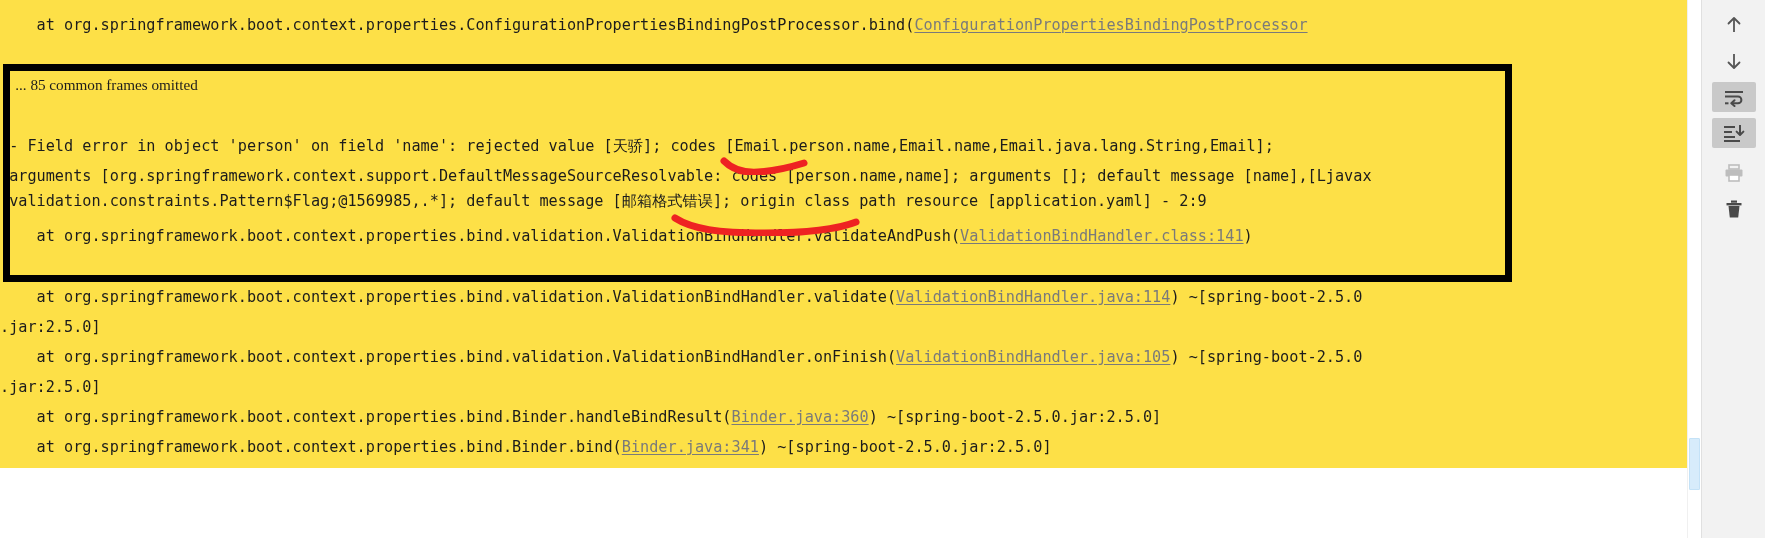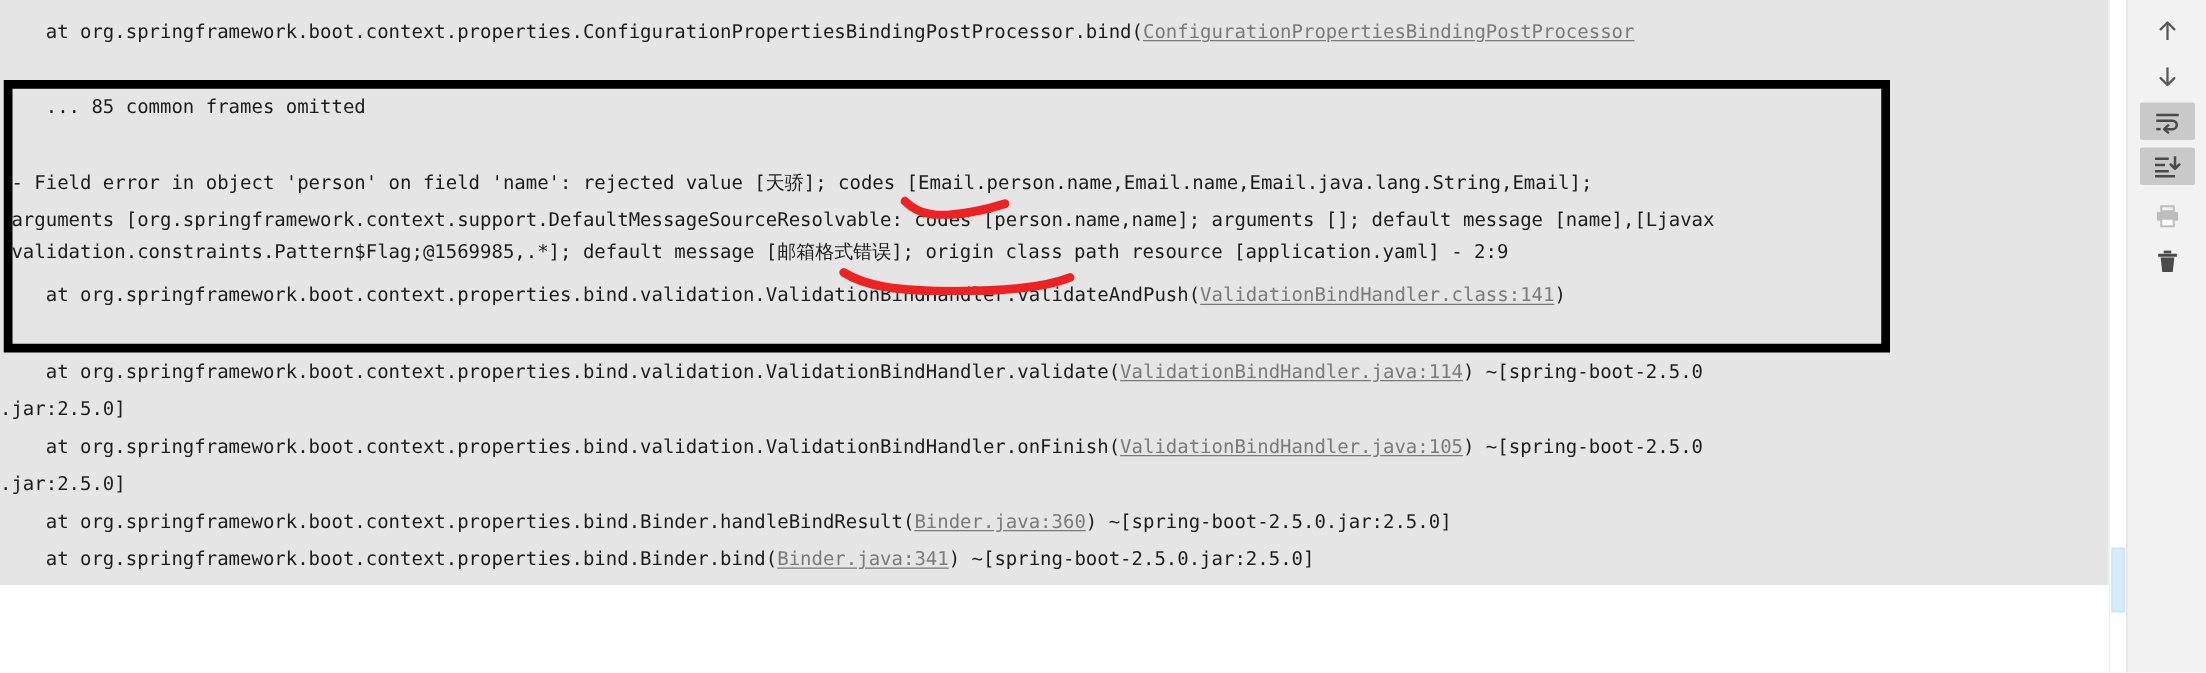--- a/index.html
+++ b/index.html
@@ -16,21 +16,21 @@
     height: 538px;
     background: #ffffff;
   }
 
   
   #console {
     position: absolute;
     left: 0; top: 0;
     width: 1687px;
     height: 468px;
-    background: #e5e5e5;
+    background: #fde047;
     overflow: hidden;
   }
   .line {
     position: absolute;
     left: 0;
     width: 1687px;
     white-space: pre;
     font-family: "DejaVu Sans Mono", "Liberation Mono", monospace;
     font-size: 15.2px;
     line-height: 18px;
@@ -112,21 +112,21 @@
     background: #dcdcdc;
   }
 </style>
 </head>
 <body>
 
 <div id="root">
 
   <div id="console">
       <div class="line" style="top: 16px;"><span>    at org.springframework.boot.context.properties.ConfigurationPropertiesBindingPostProcessor.bind(</span><span class="lnk">ConfigurationPropertiesBindingPostProcessor</span></div>
-      <div class="line" style="top: 76px;"><span>    ... 85 common frames omitted</span></div>
+      <div class="line" style="top: 76px; font-family: Liberation Serif, serif;"><span>    ... 85 common frames omitted</span></div>
       <div class="line" style="top: 167px;"><span> arguments [org.springframework.context.support.DefaultMessageSourceResolvable: codes [person.name,name]; arguments []; default message [name],[Ljavax</span></div>
       <div class="line" style="top: 137px;"><span> - Field error in object 'person' on field 'name': rejected value [</span><span class="cjk">天骄</span><span>]; codes [Email.person.name,Email.name,Email.java.lang.String,Email];</span></div>
       <div class="line" style="top: 192px;"><span>.validation.constraints.Pattern$Flag;@1569985,.*]; default message [</span><span class="cjk">邮箱格式错误</span><span>]; origin class path resource [application.yaml] - 2:9</span></div>
       <div class="line" style="top: 227px;"><span>    at org.springframework.boot.context.properties.bind.validation.ValidationBindHandler.validateAndPush(</span><span class="lnk">ValidationBindHandler.class:141</span><span>)</span></div>
       <div class="line" style="top: 288px;"><span>    at org.springframework.boot.context.properties.bind.validation.ValidationBindHandler.validate(</span><span class="lnk">ValidationBindHandler.java:114</span><span>) ~[spring-boot-2.5.0</span></div>
       <div class="line" style="top: 318px;"><span>.jar:2.5.0]</span></div>
       <div class="line" style="top: 348px;"><span>    at org.springframework.boot.context.properties.bind.validation.ValidationBindHandler.onFinish(</span><span class="lnk">ValidationBindHandler.java:105</span><span>) ~[spring-boot-2.5.0</span></div>
       <div class="line" style="top: 378px;"><span>.jar:2.5.0]</span></div>
       <div class="line" style="top: 408px;"><span>    at org.springframework.boot.context.properties.bind.Binder.handleBindResult(</span><span class="lnk">Binder.java:360</span><span>) ~[spring-boot-2.5.0.jar:2.5.0]</span></div>
       <div class="line" style="top: 438px;"><span>    at org.springframework.boot.context.properties.bind.Binder.bind(</span><span class="lnk">Binder.java:341</span><span>) ~[spring-boot-2.5.0.jar:2.5.0]</span></div>

